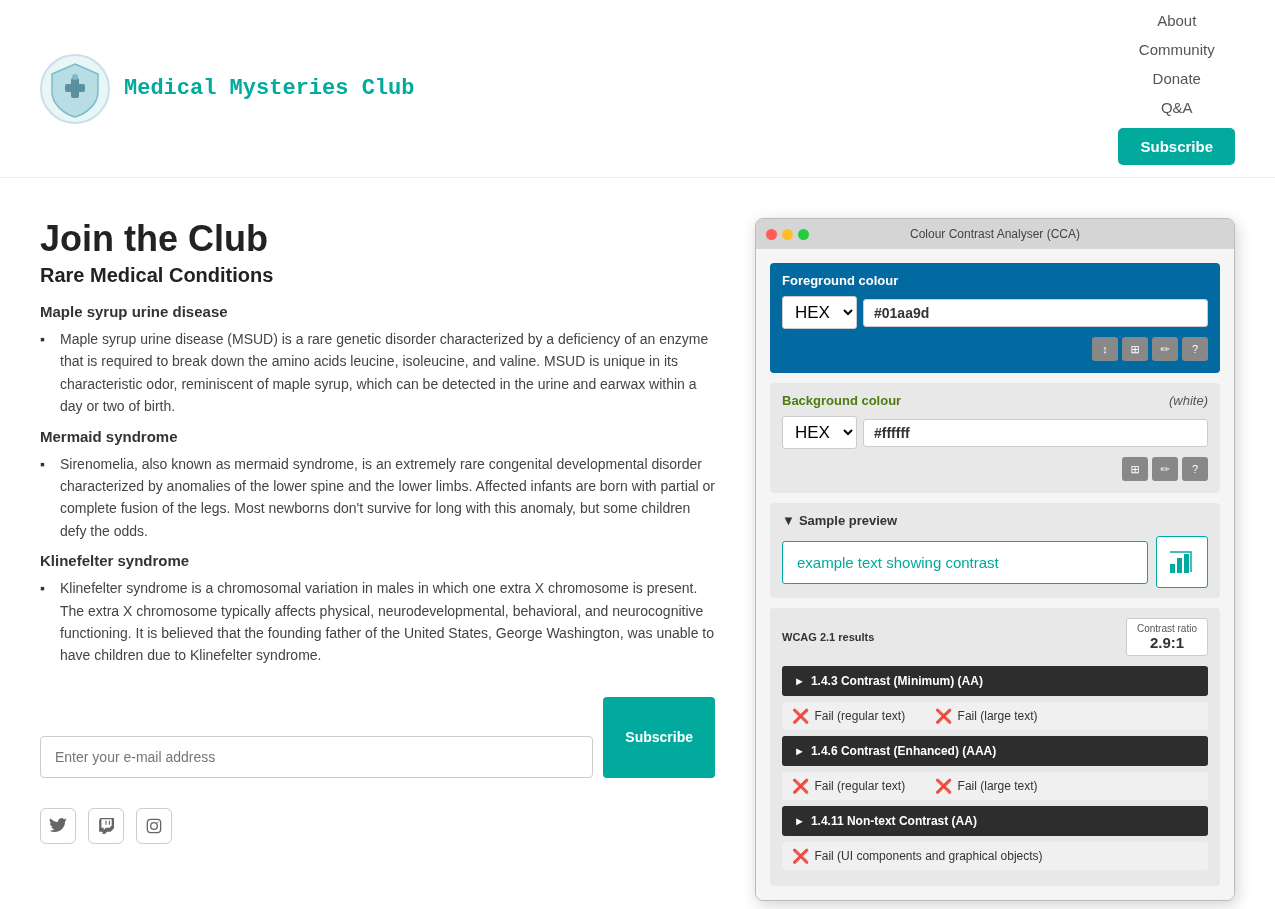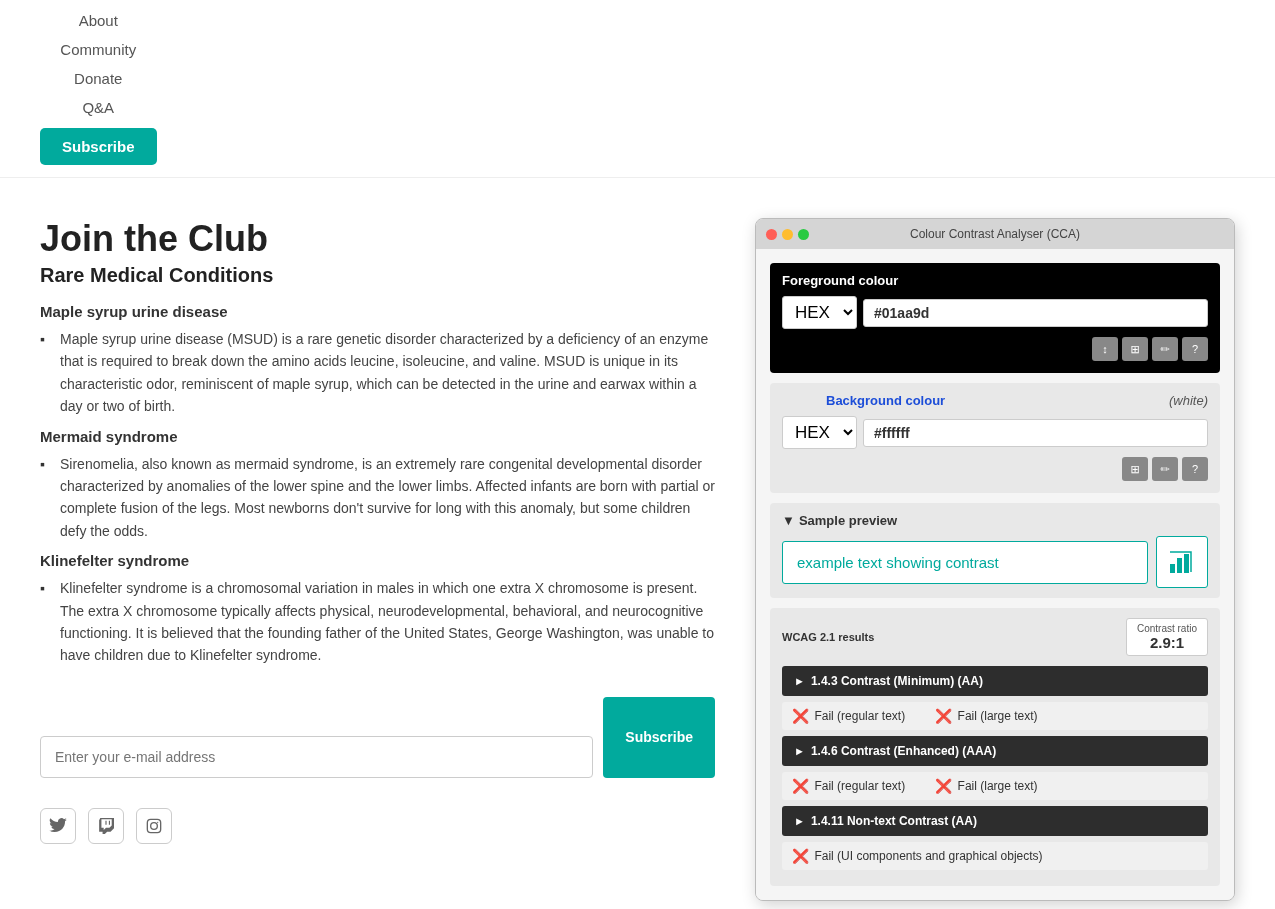--- a/index.html
+++ b/index.html
@@ -171,21 +171,21 @@
     .cca-title {
       font-size: 12px;
       color: #444;
       text-align: center;
     }
     .cca-body {
       background: #f5f5f5;
       padding: 14px;
     }
     .cca-section {
-      background: #000000;
+      background: #0369a1;
       padding: 10px 12px 12px;
       border-radius: 4px;
       margin-bottom: 10px;
     }
     .cca-section-label {
       color: #fff;
       font-weight: bold;
       font-size: 13px;
       margin-bottom: 8px;
     }
@@ -240,22 +240,21 @@
     }
     .cca-bg-header {
       display: flex;
       justify-content: space-between;
       align-items: center;
       margin-bottom: 8px;
     }
     .cca-bg-label {
       font-weight: bold;
       font-size: 13px;
-      color: #1d4ed8;
-      margin-left: 44px;
+      color: #4d7c0f;
     }
     .cca-bg-white {
       font-style: italic;
       font-size: 13px;
       color: #555;
     }
     .cca-bg-toolbar {
       display: flex;
       gap: 4px;
       justify-content: flex-end;
@@ -382,20 +381,32 @@
     }
     .fail-icon {
       color: #e00;
       font-size: 14px;
     }
   </style>
 </head>
 <body>
 
 <header class="header">
+  <div class="logo-area">
+    <div class="logo-img">
+
+      <svg width="54" height="58" viewBox="0 0 54 58" fill="none" xmlns="http://www.w3.org/2000/svg">
+        <path d="M27 4 L50 14 L50 32 C50 44 38 54 27 57 C16 54 4 44 4 32 L4 14 Z" fill="#b8dde4" stroke="#7bbbc8" stroke-width="1.5"></path>
+        <rect x="23" y="18" width="8" height="20" rx="2" fill="#5a8fa0"></rect>
+        <rect x="17" y="24" width="20" height="8" rx="2" fill="#5a8fa0"></rect>
+        <circle cx="27" cy="17" r="3" fill="#7bbbc8"></circle>
+      </svg>
+    </div>
+    <span class="logo-title">Medical Mysteries Club</span>
+  </div>
   <nav class="nav">
     <a class="nav-link" href="#">About</a>
     <a class="nav-link" href="#">Community</a>
     <a class="nav-link" href="#">Donate</a>
     <a class="nav-link" href="#">Q&amp;A</a>
     <button class="nav-subscribe">Subscribe</button>
   </nav>
 </header>
 
 <div class="main-layout">

